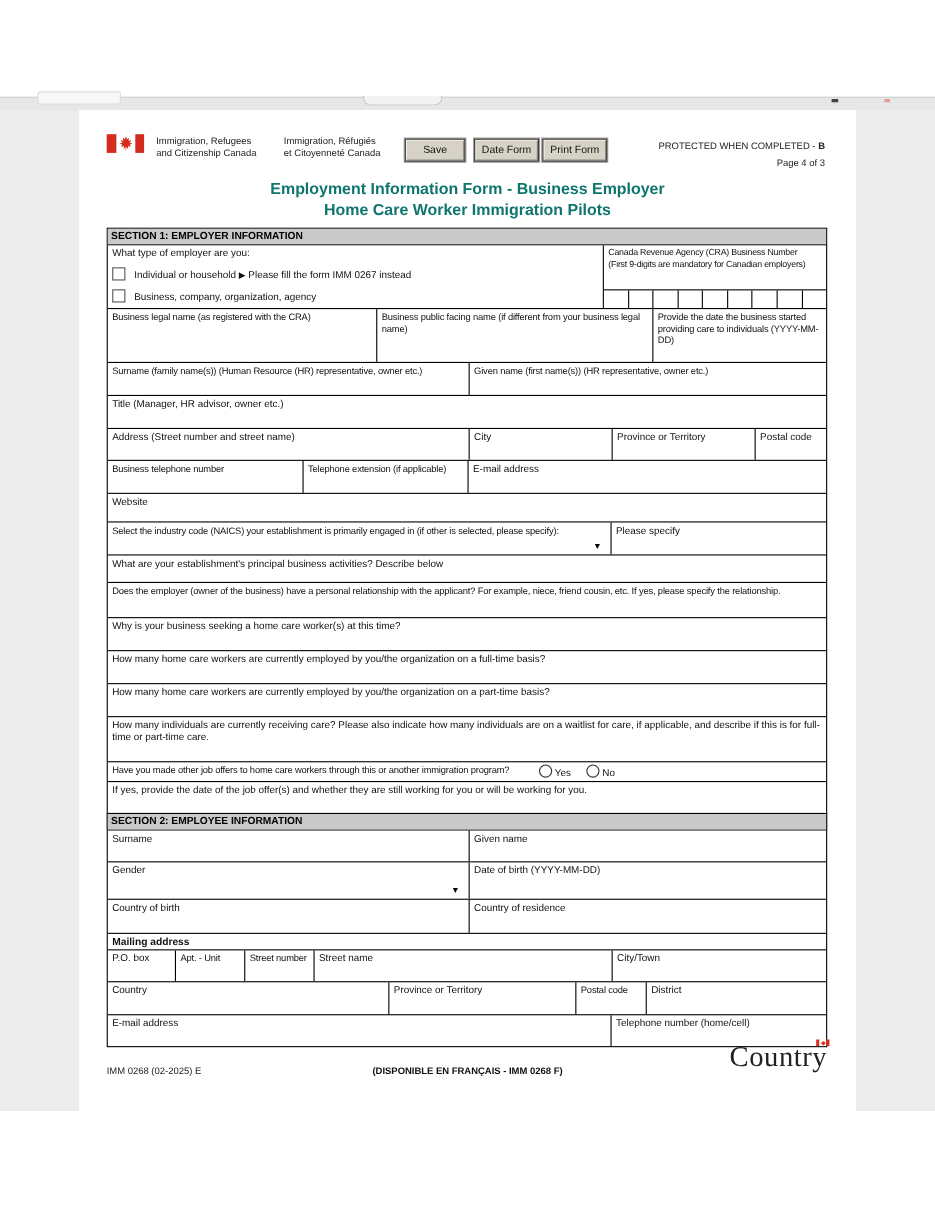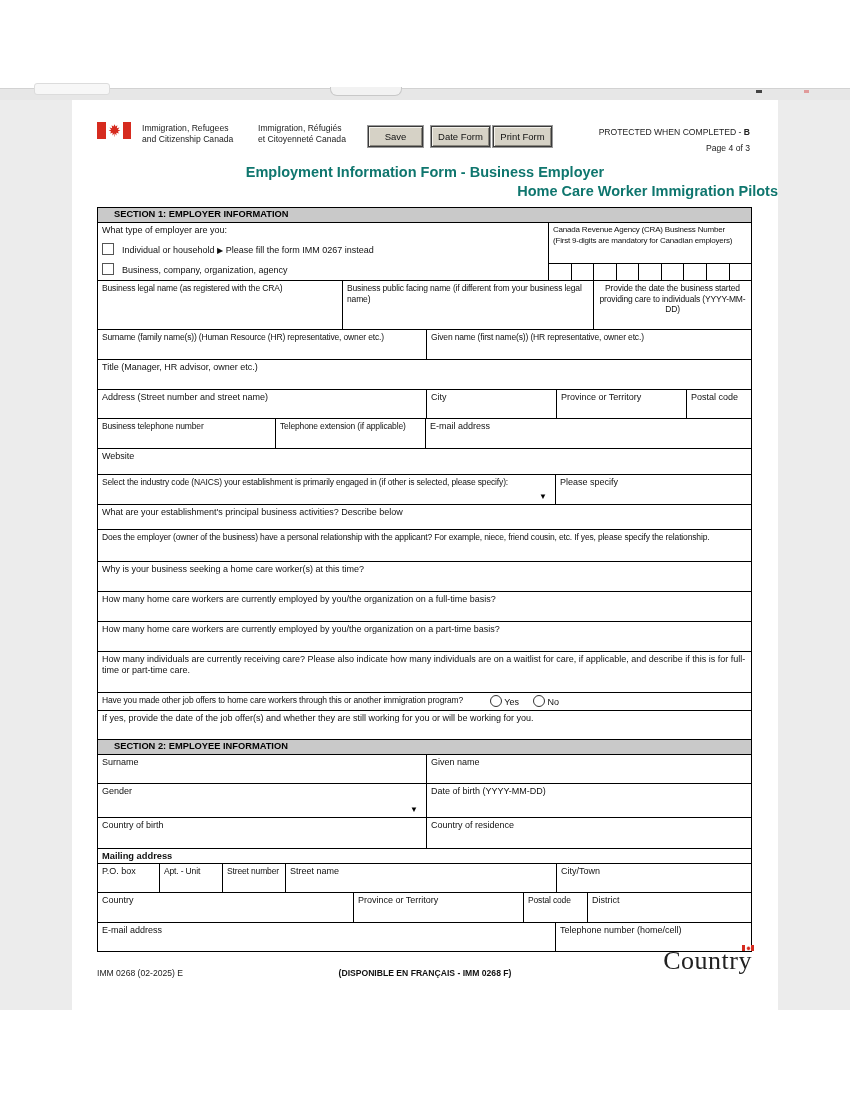--- a/index.html
+++ b/index.html
@@ -26,27 +26,27 @@
   .hdr-btn { position:absolute; top:26px; height:21px; background:#d6d2c6; border:1px solid #3a3a3a;
              box-shadow: inset 1px 1px 0 #f4f2ec, inset -1px -1px 0 #8a877e, 0 0 0 1px #9a9a9a;
              font-size:9.5px; color:#111; text-align:center; line-height:19px; cursor:default; }
   .btn-save  { left:296px; width:55px; }
   .btn-reset { left:359px; width:59px; }
   .btn-print { left:421px; width:59px; }
   .protected { position:absolute; right:28px; top:27px; font-size:8.6px; color:#222; }
   .protected b { font-weight:bold; }
   .pageno { position:absolute; right:28px; top:43px; font-size:8.6px; color:#222; }
   .title { position:absolute; left:0; width:706px; text-align:center; font-weight:bold; font-size:14.5px; color:#0f766e; }
-  .title.l1 { top:64px; } .title.l2 { top:83px;text-align:right; }
+  .title.l1 { top:64px; } .title.l2 { top:83px; }
 
   
   .tbl { position:absolute; left:25px; width:655px; border:1px solid #000; background:#fff; }
   .tbl1 { top:107px; } .tbl2 { top:639px; }
   .sec-head { height:14px; background:#c9c9c9; font-weight:bold; font-size:9.3px; line-height:13px;
-              padding-left:16px; color:#000; }
+              padding-left:3px; color:#000; }
   .r { display:flex; border-top:1px solid #000; }
   .tbl > .r:first-child { border-top:none; }
   .c { border-left:1px solid #000; padding:2px 4px; position:relative; overflow:hidden; }
   .c:first-child { border-left:none; }
   .lbl { font-size:9px; line-height:10.5px; color:#111; display:block; }
   .sm  { font-size:8.5px; letter-spacing:-0.15px; white-space:nowrap; }
   .xs  { font-size:8px; letter-spacing:-0.2px; white-space:nowrap; }
   .wrap { white-space:normal; }
   .boldlbl { font-weight:bold; font-size:9.3px; }
 
@@ -148,21 +148,21 @@
     </div>
 
     <div class="r" style="height:49px;">
       <div class="c" style="width:244px;">
         <span class="lbl sm wrap" style="white-space:normal;">Business legal name (as registered with the CRA)</span>
       </div>
       <div class="c" style="width:251px;">
         <span class="lbl sm wrap" style="white-space:normal;">Business public facing name (if different from your business legal name)</span>
       </div>
       <div class="c" style="flex:1;">
-        <span class="lbl sm wrap" style="white-space:normal;text-align:center;">Provide the date the business started providing care to individuals (YYYY-MM-DD)</span>
+        <span class="lbl sm wrap" style="white-space:normal;">Provide the date the business started providing care to individuals (YYYY-MM-DD)</span>
       </div>
     </div>
 
     <div class="r" style="height:30px;">
       <div class="c" style="width:328px;">
         <span class="lbl sm">Surname (family name(s)) (Human Resource (HR) representative, owner etc.)</span>
       </div>
       <div class="c" style="flex:1;">
         <span class="lbl sm">Given name (first name(s)) (HR representative, owner etc.)</span>
       </div>

